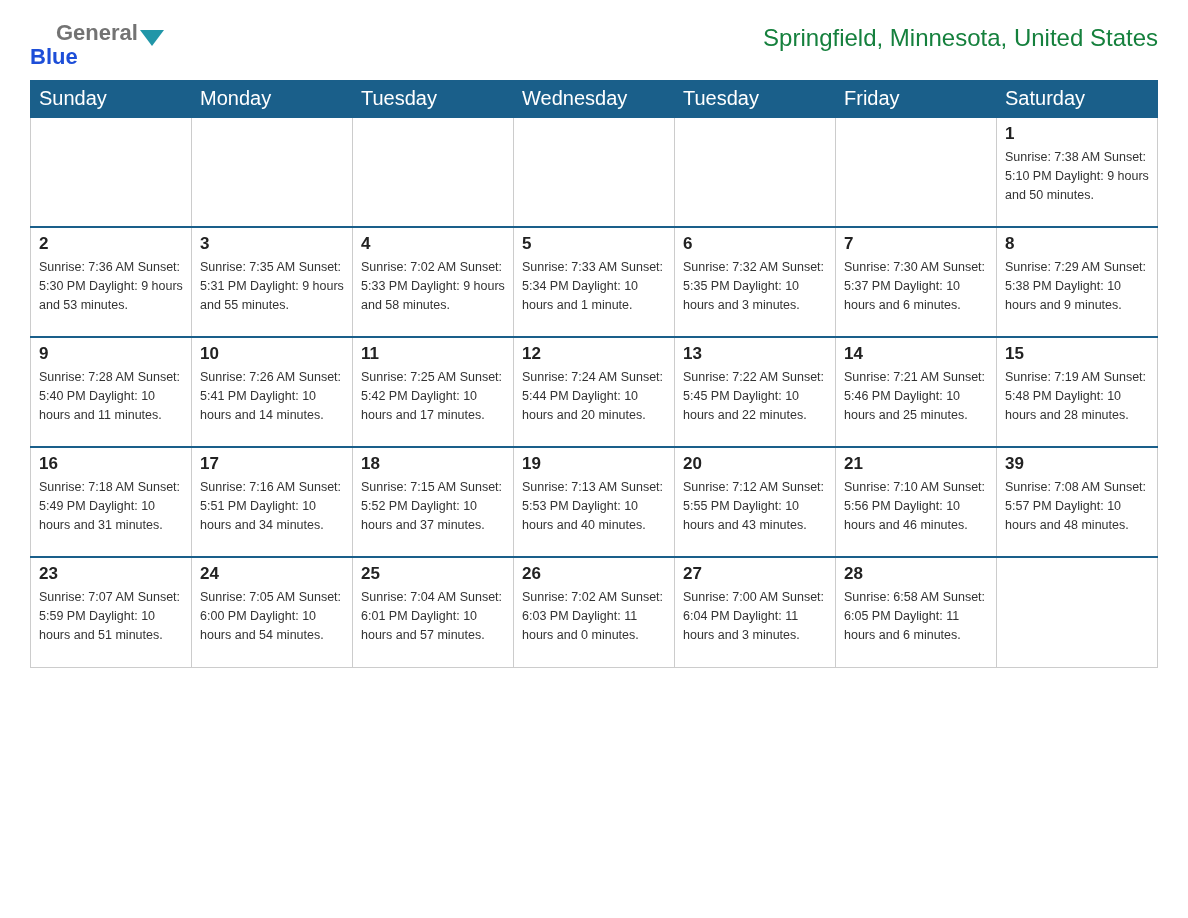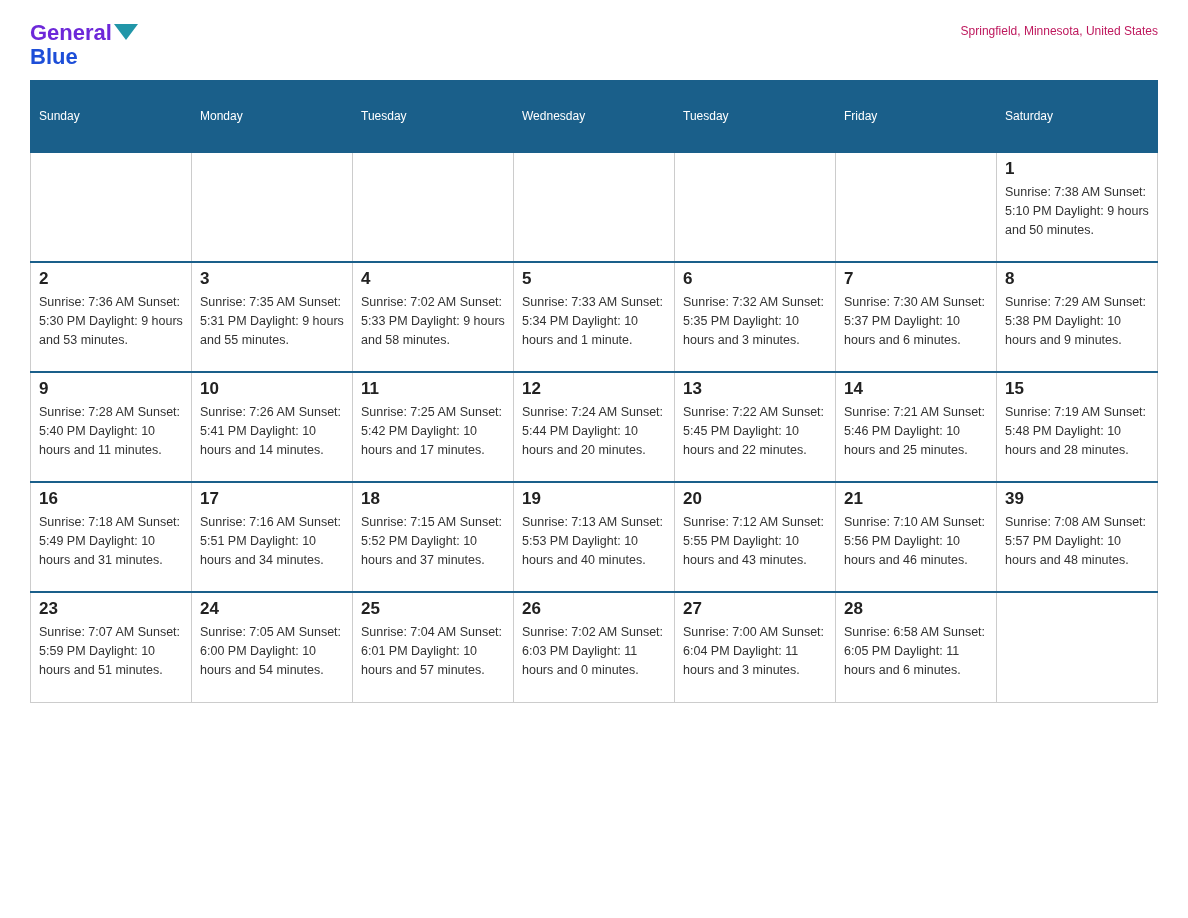--- a/index.html
+++ b/index.html
@@ -16,24 +16,25 @@
       align-items: flex-start;
       margin-bottom: 10px;
     }
     .logo {
       display: flex;
       flex-direction: column;
       align-items: flex-start;
     }
     .logo-top {
       display: flex;
-      align-items: flex-start;
+      align-items: flex-end;
       font-size: 22px;
       font-weight: bold;
-      color: #6d28d9;
+      color: #737373;
+      margin-left: 26px;
     }
     .logo-top .arrow-icon {
       width: 0;
       height: 0;
       border-left: 12px solid transparent;
       border-right: 12px solid transparent;
       border-top: 16px solid #2196a8;
       margin-left: 2px;
       margin-top: 4px;
     }
@@ -46,34 +47,34 @@
     .title-area {
       text-align: right;
     }
     .month-title {
       font-size: 52px;
       font-weight: normal;
       color: #222;
       line-height: 1.1;
     }
     .subtitle {
-      font-size: 12px;
-      color: #be185d;
+      font-size: 24px;
+      color: #15803d;
       margin-top: 4px;
     }
     .calendar {
       width: 100%;
       border-collapse: collapse;
       margin-top: 10px;
     }
     .calendar th {
       background: #1a5f8a;
       color: #fff;
-      padding: 28px 8px;
-      font-size: 12px;
+      padding: 6px 8px;
+      font-size: 20px;
       font-weight: normal;
       text-align: left;
       border: 1px solid #1a5f8a;
     }
     .calendar td {
       border: 1px solid #ccc;
       vertical-align: top;
       padding: 6px 8px;
       width: calc(100% / 7);
       min-height: 110px;

